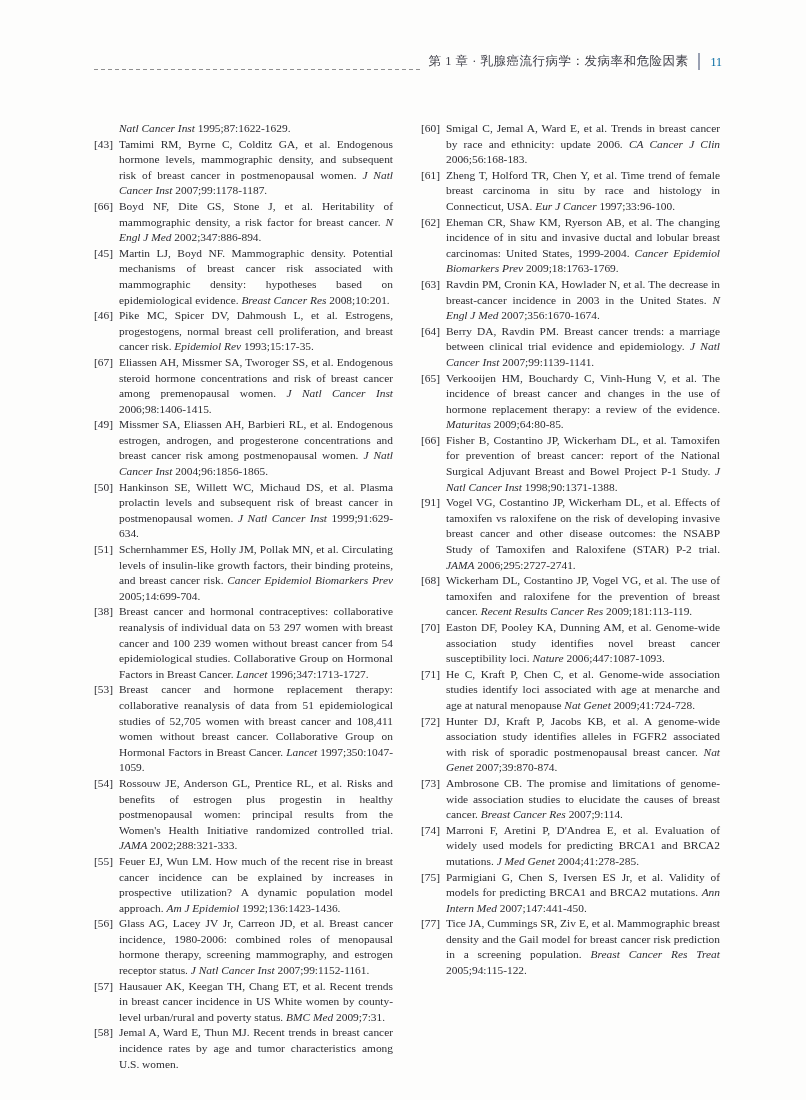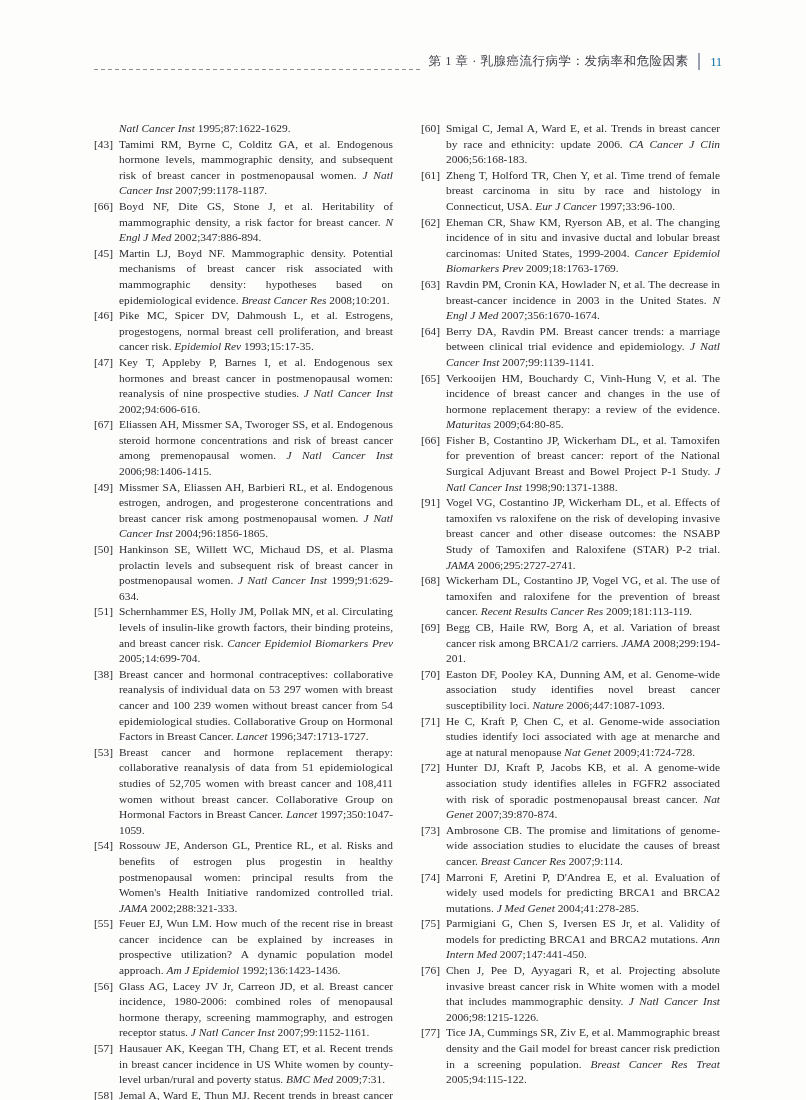--- a/index.html
+++ b/index.html
@@ -78,21 +78,20 @@
     <div class="header-sep"></div>
     <span class="page-number">11</span>
   </div>
   <div class="content">
     <div class="col">
         <div class="ref"><i>Natl Cancer Inst</i><span> 1995;87:1622-1629.</span></div>
         <div class="ref"><span class="num">[43]</span><span>Tamimi RM, Byrne C, Colditz GA, et al. Endogenous hormone levels, mammographic density, and subsequent risk of breast cancer in postmenopausal women. </span><i>J Natl Cancer Inst</i><span> 2007;99:1178-1187.</span></div>
         <div class="ref"><span class="num">[66]</span><span>Boyd NF, Dite GS, Stone J, et al. Heritability of mammographic density, a risk factor for breast cancer. </span><i>N Engl J Med</i><span> 2002;347:886-894.</span></div>
         <div class="ref"><span class="num">[45]</span><span>Martin LJ, Boyd NF. Mammographic density. Potential mechanisms of breast cancer risk associated with mammographic density: hypotheses based on epidemiological evidence. </span><i>Breast Cancer Res</i><span> 2008;10:201.</span></div>
         <div class="ref"><span class="num">[46]</span><span>Pike MC, Spicer DV, Dahmoush L, et al. Estrogens, progestogens, normal breast cell proliferation, and breast cancer risk. </span><i>Epidemiol Rev</i><span> 1993;15:17-35.</span></div>
-        <div class="ref"><span class="num">[47]</span><span>Key T, Appleby P, Barnes I, et al. Endogenous sex hormones and breast cancer in postmenopausal women: reanalysis of nine prospective studies. </span><i>J Natl Cancer Inst</i><span> 2002;94:606-616.</span></div>
         <div class="ref"><span class="num">[67]</span><span>Eliassen AH, Missmer SA, Tworoger SS, et al. Endogenous steroid hormone concentrations and risk of breast cancer among premenopausal women. </span><i>J Natl Cancer Inst</i><span> 2006;98:1406-1415.</span></div>
         <div class="ref"><span class="num">[49]</span><span>Missmer SA, Eliassen AH, Barbieri RL, et al. Endogenous estrogen, androgen, and progesterone concentrations and breast cancer risk among postmenopausal women. </span><i>J Natl Cancer Inst</i><span> 2004;96:1856-1865.</span></div>
         <div class="ref"><span class="num">[50]</span><span>Hankinson SE, Willett WC, Michaud DS, et al. Plasma prolactin levels and subsequent risk of breast cancer in postmenopausal women. </span><i>J Natl Cancer Inst</i><span> 1999;91:629-634.</span></div>
         <div class="ref"><span class="num">[51]</span><span>Schernhammer ES, Holly JM, Pollak MN, et al. Circulating levels of insulin-like growth factors, their binding proteins, and breast cancer risk. </span><i>Cancer Epidemiol Biomarkers Prev</i><span> 2005;14:699-704.</span></div>
         <div class="ref"><span class="num">[38]</span><span>Breast cancer and hormonal contraceptives: collaborative reanalysis of individual data on 53 297 women with breast cancer and 100 239 women without breast cancer from 54 epidemiological studies. Collaborative Group on Hormonal Factors in Breast Cancer. </span><i>Lancet</i><span> 1996;347:1713-1727.</span></div>
         <div class="ref"><span class="num">[53]</span><span>Breast cancer and hormone replacement therapy: collaborative reanalysis of data from 51 epidemiological studies of 52,705 women with breast cancer and 108,411 women without breast cancer. Collaborative Group on Hormonal Factors in Breast Cancer. </span><i>Lancet</i><span> 1997;350:1047-1059.</span></div>
         <div class="ref"><span class="num">[54]</span><span>Rossouw JE, Anderson GL, Prentice RL, et al. Risks and benefits of estrogen plus progestin in healthy postmenopausal women: principal results from the Women's Health Initiative randomized controlled trial. </span><i>JAMA</i><span> 2002;288:321-333.</span></div>
         <div class="ref"><span class="num">[55]</span><span>Feuer EJ, Wun LM. How much of the recent rise in breast cancer incidence can be explained by increases in prospective utilization? A dynamic population model approach. </span><i>Am J Epidemiol</i><span> 1992;136:1423-1436.</span></div>
         <div class="ref"><span class="num">[56]</span><span>Glass AG, Lacey JV Jr, Carreon JD, et al. Breast cancer incidence, 1980-2006: combined roles of menopausal hormone therapy, screening mammography, and estrogen receptor status. </span><i>J Natl Cancer Inst</i><span> 2007;99:1152-1161.</span></div>
         <div class="ref"><span class="num">[57]</span><span>Hausauer AK, Keegan TH, Chang ET, et al. Recent trends in breast cancer incidence in US White women by county-level urban/rural and poverty status. </span><i>BMC Med</i><span> 2009;7:31.</span></div>
@@ -101,24 +100,22 @@
     <div class="col">
         <div class="ref"><span class="num">[60]</span><span>Smigal C, Jemal A, Ward E, et al. Trends in breast cancer by race and ethnicity: update 2006. </span><i>CA Cancer J Clin</i><span> 2006;56:168-183.</span></div>
         <div class="ref"><span class="num">[61]</span><span>Zheng T, Holford TR, Chen Y, et al. Time trend of female breast carcinoma in situ by race and histology in Connecticut, USA. </span><i>Eur J Cancer</i><span> 1997;33:96-100.</span></div>
         <div class="ref"><span class="num">[62]</span><span>Eheman CR, Shaw KM, Ryerson AB, et al. The changing incidence of in situ and invasive ductal and lobular breast carcinomas: United States, 1999-2004. </span><i>Cancer Epidemiol Biomarkers Prev</i><span> 2009;18:1763-1769.</span></div>
         <div class="ref"><span class="num">[63]</span><span>Ravdin PM, Cronin KA, Howlader N, et al. The decrease in breast-cancer incidence in 2003 in the United States. </span><i>N Engl J Med</i><span> 2007;356:1670-1674.</span></div>
         <div class="ref"><span class="num">[64]</span><span>Berry DA, Ravdin PM. Breast cancer trends: a marriage between clinical trial evidence and epidemiology. </span><i>J Natl Cancer Inst</i><span> 2007;99:1139-1141.</span></div>
         <div class="ref"><span class="num">[65]</span><span>Verkooijen HM, Bouchardy C, Vinh-Hung V, et al. The incidence of breast cancer and changes in the use of hormone replacement therapy: a review of the evidence. </span><i>Maturitas</i><span> 2009;64:80-85.</span></div>
         <div class="ref"><span class="num">[66]</span><span>Fisher B, Costantino JP, Wickerham DL, et al. Tamoxifen for prevention of breast cancer: report of the National Surgical Adjuvant Breast and Bowel Project P-1 Study. </span><i>J Natl Cancer Inst</i><span> 1998;90:1371-1388.</span></div>
         <div class="ref"><span class="num">[91]</span><span>Vogel VG, Costantino JP, Wickerham DL, et al. Effects of tamoxifen vs raloxifene on the risk of developing invasive breast cancer and other disease outcomes: the NSABP Study of Tamoxifen and Raloxifene (STAR) P-2 trial. </span><i>JAMA</i><span> 2006;295:2727-2741.</span></div>
         <div class="ref"><span class="num">[68]</span><span>Wickerham DL, Costantino JP, Vogel VG, et al. The use of tamoxifen and raloxifene for the prevention of breast cancer. </span><i>Recent Results Cancer Res</i><span> 2009;181:113-119.</span></div>
-        <div class="ref"><span class="num">[69]</span><span>Begg CB, Haile RW, Borg A, et al. Variation of breast cancer risk among BRCA1/2 carriers. </span><i>JAMA</i><span> 2008;299:194-201.</span></div>
         <div class="ref"><span class="num">[70]</span><span>Easton DF, Pooley KA, Dunning AM, et al. Genome-wide association study identifies novel breast cancer susceptibility loci. </span><i>Nature</i><span> 2006;447:1087-1093.</span></div>
         <div class="ref"><span class="num">[71]</span><span>He C, Kraft P, Chen C, et al. Genome-wide association studies identify loci associated with age at menarche and age at natural menopause </span><i>Nat Genet</i><span> 2009;41:724-728.</span></div>
         <div class="ref"><span class="num">[72]</span><span>Hunter DJ, Kraft P, Jacobs KB, et al. A genome-wide association study identifies alleles in FGFR2 associated with risk of sporadic postmenopausal breast cancer. </span><i>Nat Genet</i><span> 2007;39:870-874.</span></div>
         <div class="ref"><span class="num">[73]</span><span>Ambrosone CB. The promise and limitations of genome-wide association studies to elucidate the causes of breast cancer. </span><i>Breast Cancer Res</i><span> 2007;9:114.</span></div>
         <div class="ref"><span class="num">[74]</span><span>Marroni F, Aretini P, D'Andrea E, et al. Evaluation of widely used models for predicting BRCA1 and BRCA2 mutations. </span><i>J Med Genet</i><span> 2004;41:278-285.</span></div>
         <div class="ref"><span class="num">[75]</span><span>Parmigiani G, Chen S, Iversen ES Jr, et al. Validity of models for predicting BRCA1 and BRCA2 mutations. </span><i>Ann Intern Med</i><span> 2007;147:441-450.</span></div>
-        <div class="ref"><span class="num">[76]</span><span>Chen J, Pee D, Ayyagari R, et al. Projecting absolute invasive breast cancer risk in White women with a model that includes mammographic density. </span><i>J Natl Cancer Inst</i><span> 2006;98:1215-1226.</span></div>
         <div class="ref"><span class="num">[77]</span><span>Tice JA, Cummings SR, Ziv E, et al. Mammographic breast density and the Gail model for breast cancer risk prediction in a screening population. </span><i>Breast Cancer Res Treat</i><span> 2005;94:115-122.</span></div>
       </div>
   </div>
 </div>
 
 </body></html>

